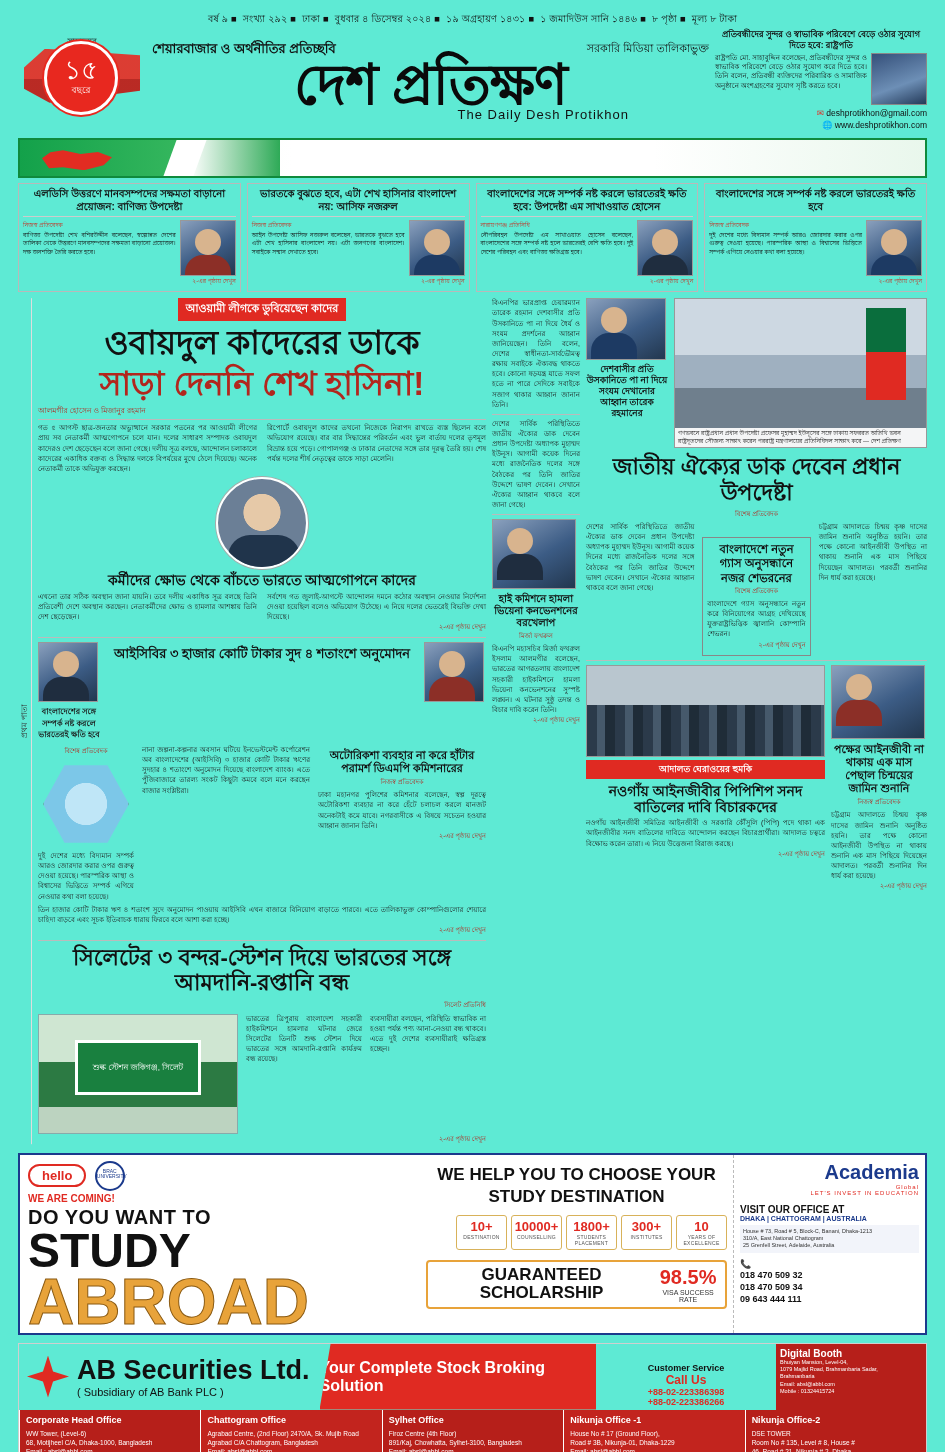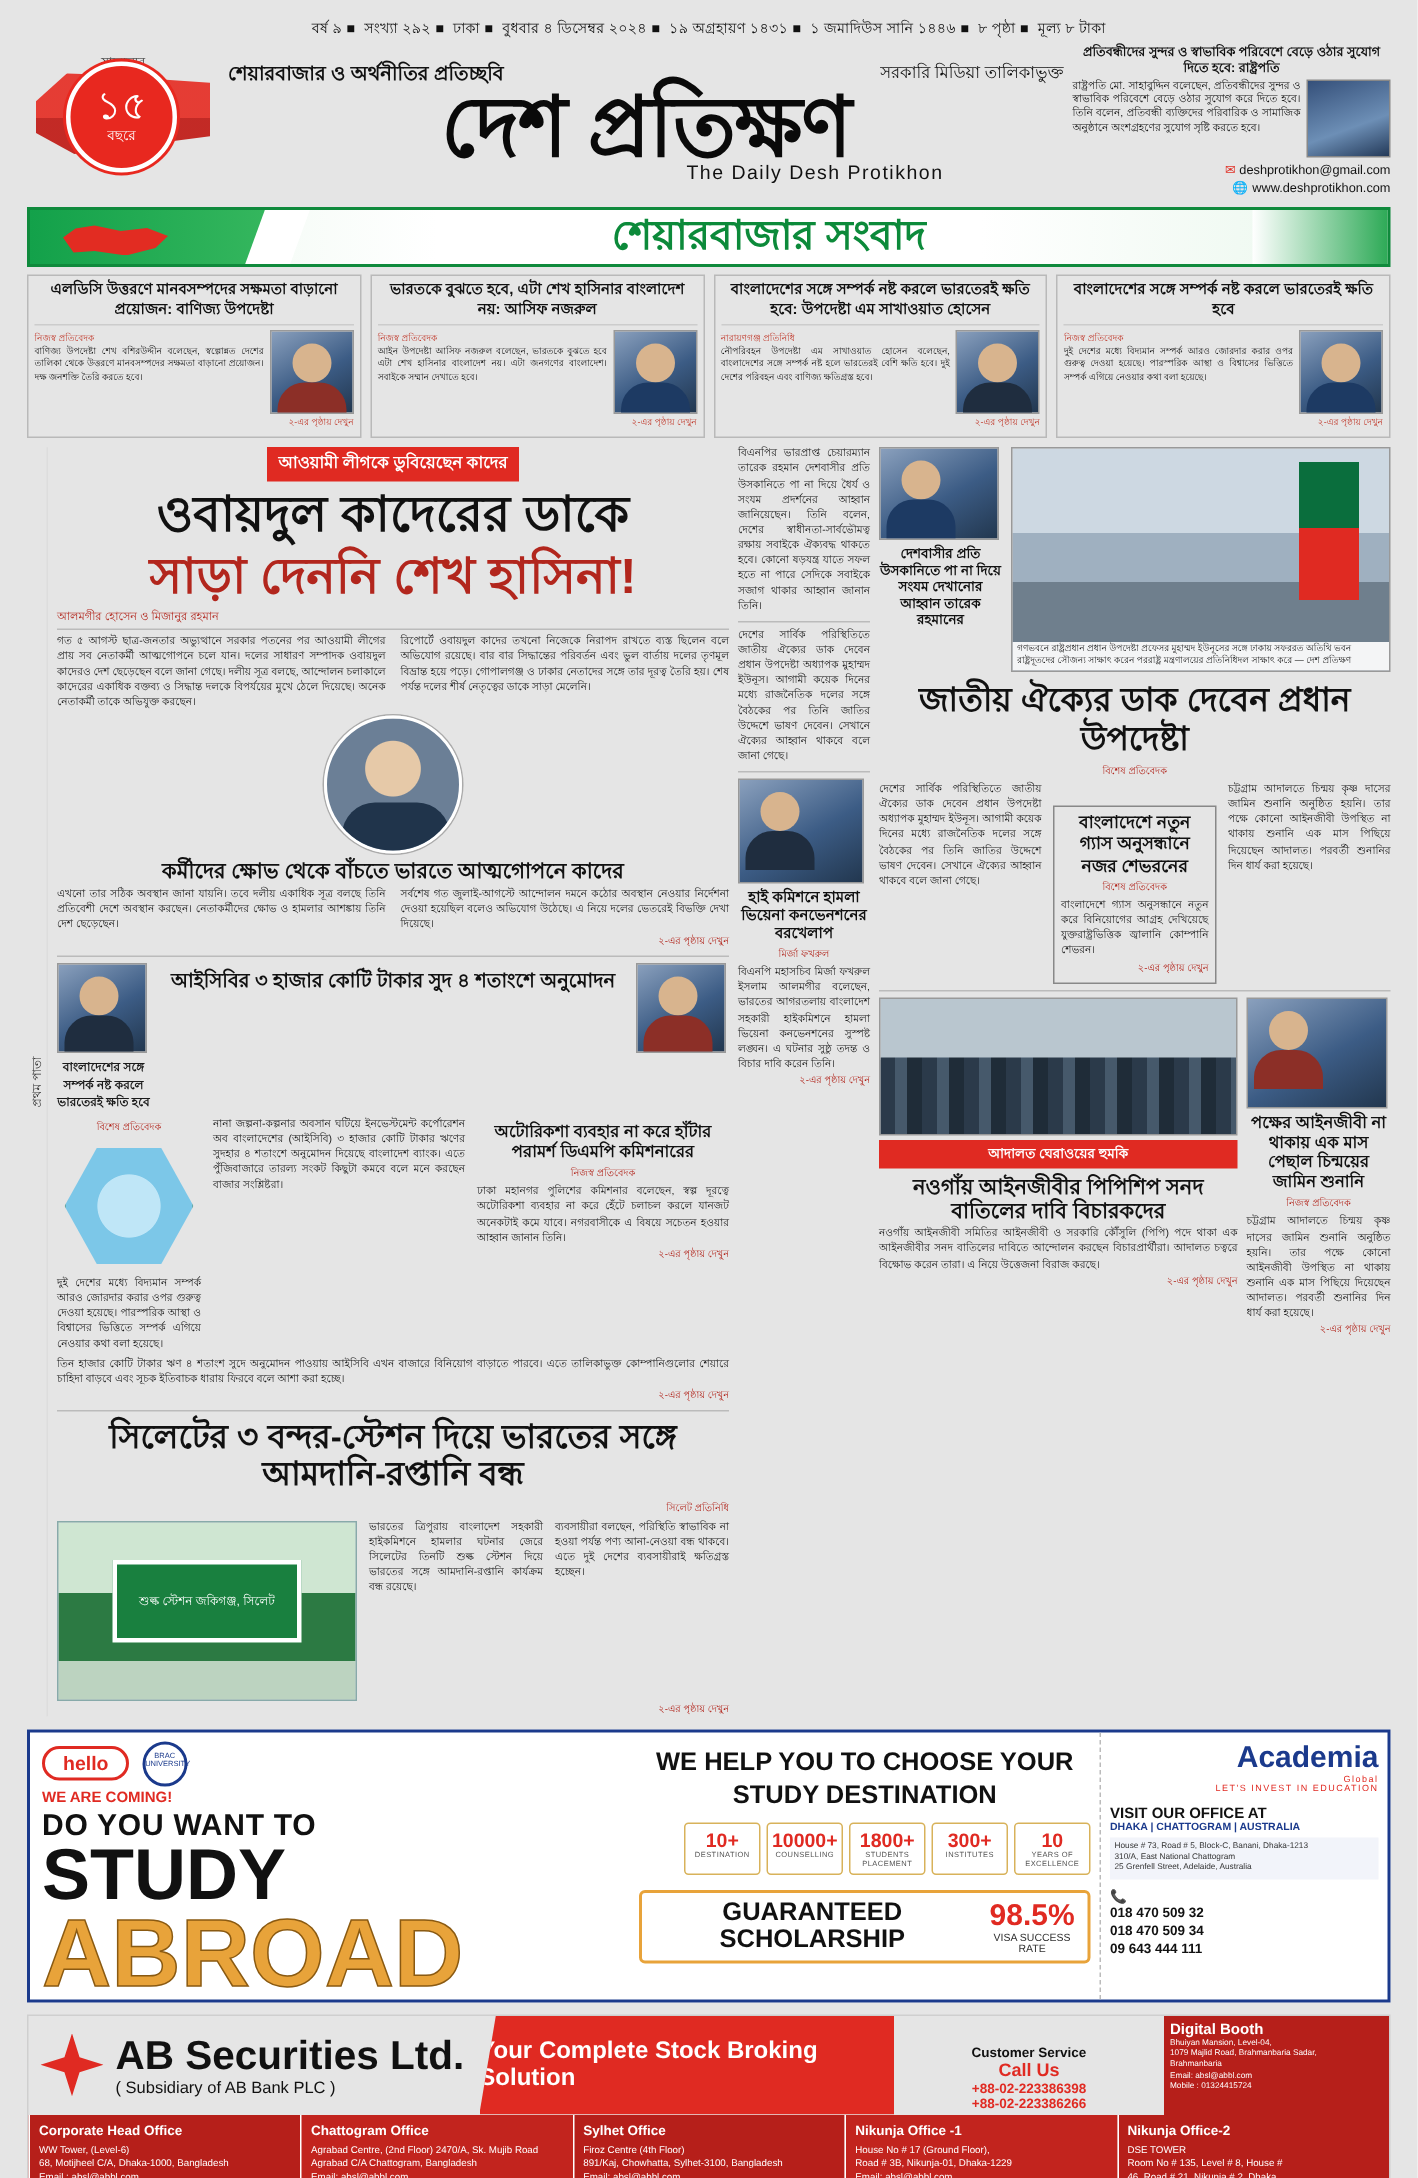--- a/index.html
+++ b/index.html
@@ -10,21 +10,21 @@
     background: #ffffff;
     font-family: "Liberation Sans", sans-serif;
     color: #111;
     overflow: hidden;
   }
   .page {
     position: relative;
     width: 945px;
     height: 1452px;
     padding: 8px 18px;
-    background: #e5e5e5;
+    background: #5eead4;
   }
 
   
   .dateline {
     text-align: center;
     font-size: 9.5px;
     letter-spacing: .2px;
     color: #111;
     padding: 4px 0 2px;
   }
@@ -384,21 +384,20 @@
         <div><span class="dot">🌐</span>
           <span>www.deshprotikhon.com</span></div>
       </div>
     </div>
   </div>
 
   <div class="green-banner">
     <div class="flagwave">
         <div class="mapred"></div>
       </div>
-    <div class="btext">শেয়ারবাজার সংবাদ</div>
     <div class="rightwave"></div>
   </div>
 
   <div class="teasers">
     <div class="teaser">
       <div class="head">এলডিসি উত্তরণে মানবসম্পদের সক্ষমতা বাড়ানো প্রয়োজন: বাণিজ্য উপদেষ্টা</div>
       <div class="row">
         <div style="flex:1">
           <div class="byline">নিজস্ব প্রতিবেদক</div>
           <div class="txt">বাণিজ্য উপদেষ্টা শেখ বশিরউদ্দীন বলেছেন, স্বল্পোন্নত দেশের তালিকা থেকে উত্তরণে মানবসম্পদের সক্ষমতা বাড়ানো প্রয়োজন। দক্ষ জনশক্তি তৈরি করতে হবে।</div>

